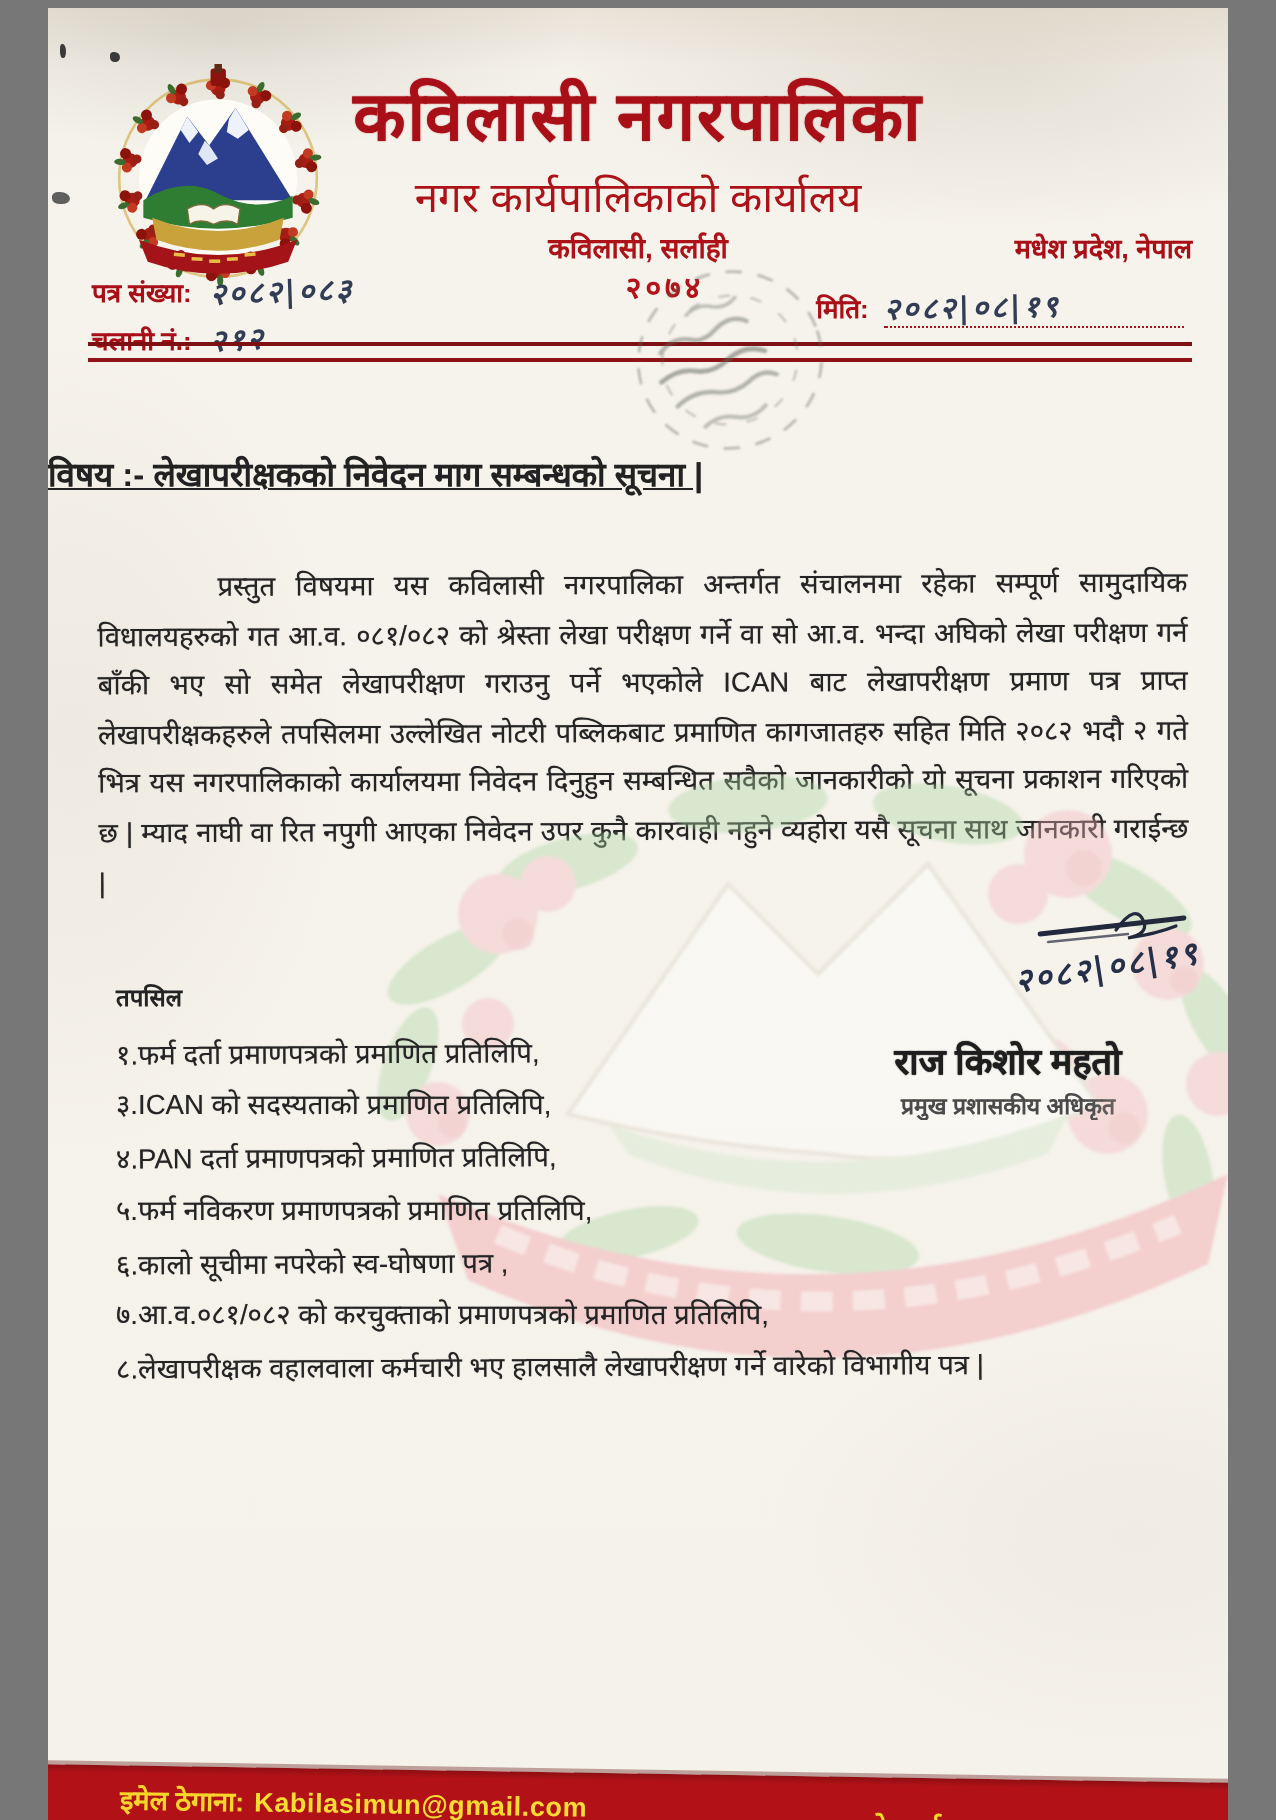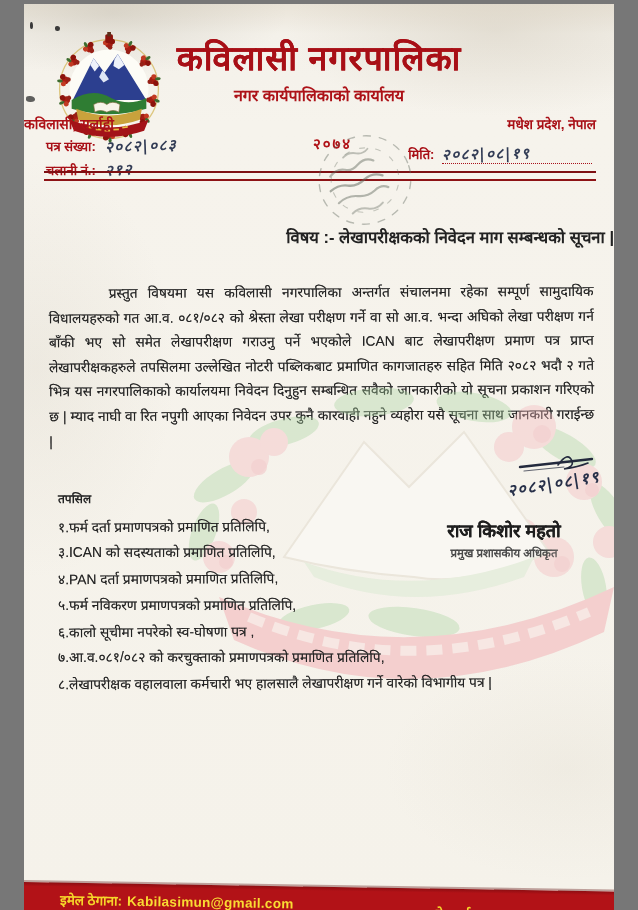--- a/index.html
+++ b/index.html
@@ -17,43 +17,43 @@
       radial-gradient(ellipse 250px 90px at 15% 1%, rgba(170,165,150,.28), rgba(170,165,150,0) 70%),
       radial-gradient(ellipse 200px 300px at 2% 40%, rgba(200,192,175,.18), rgba(200,192,175,0) 70%),
       radial-gradient(ellipse 260px 160px at 92% 84%, rgba(205,198,180,.15), rgba(205,198,180,0) 70%),
       linear-gradient(180deg,#e9e3d7 0,#f4f1ea 30px,#f6f3ec 120px,#f5f2ea 100%);
     color:#2b2b2b;
   }
   .abs{position:absolute;}
   
   .lh-title{left:0;right:0;top:30px;text-align:center;color:#a80f16;font-weight:bold;
     font-size:34px;letter-spacing:1px;text-shadow:0 0 .6px #a80f16;}
-  .lh-sub{left:0;right:0;top:80px;text-align:center;color:#ad1218;font-weight:bold;font-size:16px;}
-  .lh-addr{left:0;right:0;top:110px;text-align:left;color:#ad1218;font-weight:bold;font-size:14px;}
+  .lh-sub{left:0;right:0;top:80px;text-align:center;color:#ad1218;font-weight:normal;font-size:21px;}
+  .lh-addr{left:0;right:0;top:110px;text-align:center;color:#ad1218;font-weight:bold;font-size:14px;}
   .lh-year{left:0;right:0;top:129px;text-align:center;color:#b01318;font-weight:bold;font-size:15px;letter-spacing:2px;padding-left:27px;}
   .lh-prov{right:18px;top:111px;color:#a80f16;font-weight:bold;font-size:13.5px;}
   .fld{color:#a80f16;font-weight:bold;font-size:13px;}
   .fld-ref{left:22px;top:131px;}
   .fld-chal{left:22px;top:155px;}
   .fld-date{right:22px;top:139px;}
   .hand{
     font-family:"DejaVu Sans",sans-serif;
     font-style:italic;color:#323c55;font-weight:bold;
     letter-spacing:1.5px;font-size:15px;
   }
   .hand-ref{display:inline-block;transform:rotate(-2deg);margin-left:6px;}
   .hand-chal{display:inline-block;transform:rotate(-3deg);margin-left:6px;}
   .date-dots{display:inline-block;border-bottom:1.5px dotted #a8101a;min-width:150px;margin-left:4px;}
   .hand-date{display:inline-block;transform:rotate(-1deg);font-size:15px;}
   .rule{left:20px;right:18px;top:167px;height:6px;
     border-top:2.5px solid #7e1013;border-bottom:2px solid #8d1316;}
   
   .stamp{left:281px;top:124px;width:120px;height:104px;opacity:.75;filter:blur(.4px);}
   
-  .subject{left:0;right:0;top:221px;text-align:right;font-size:16.5px;font-weight:bold;color:#222;}
+  .subject{left:0;right:0;top:221px;text-align:left;font-size:16.5px;font-weight:bold;color:#222;text-decoration:underline;}
   
   .bodytext{
     left:25px;right:20px;top:277px;
     font-size:13.8px;line-height:24.6px;text-align:justify;
     text-indent:60px;color:#242424;transform:rotate(-.25deg);
     text-shadow:0 0 .4px rgba(40,40,40,.55);
   }
   
   .sig-scribble{right:18px;top:447px;width:78px;height:26px;}
   .sig-date{right:14px;top:468px;transform:rotate(-9deg);font-size:16px;color:#273049;}

